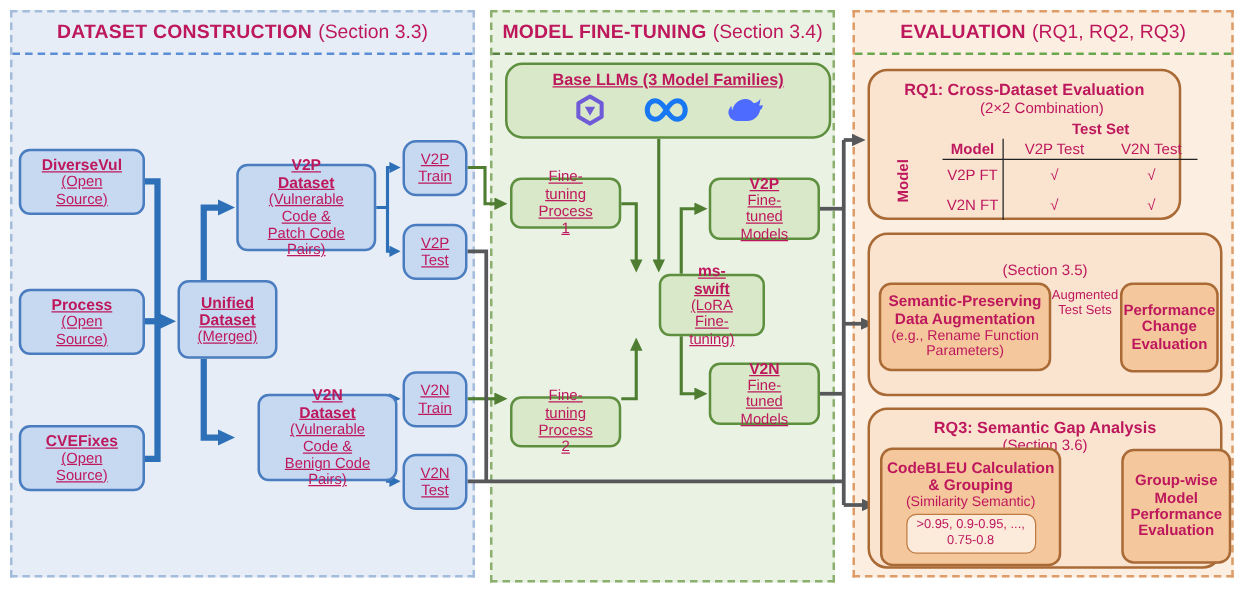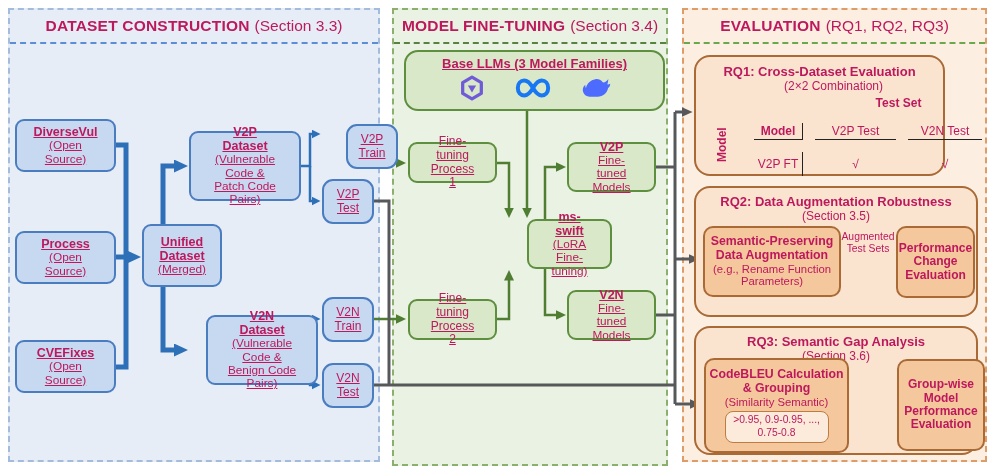--- a/index.html
+++ b/index.html
@@ -16,21 +16,21 @@
   .green{background:#d8e8c8;border:2px solid #5d8f3e;}
   .rq{position:absolute;box-sizing:border-box;background:#fae4d0;border:2px solid #a96a36;border-radius:16px;z-index:2;}
   .rq-title{position:absolute;left:0;right:0;text-align:center;font-weight:bold;font-size:13px;}
   .rq-sub{position:absolute;left:0;right:0;text-align:center;font-size:12px;}
   .oi{position:absolute;box-sizing:border-box;background:#f5c79c;border:2px solid #a96a36;border-radius:10px;display:flex;flex-direction:column;align-items:center;justify-content:center;text-align:center;line-height:1.12;padding:2px;}
   .oi .b-name{font-size:12.3px;}
   .oi .b-sub{font-size:11.3px;}
   .intervals{box-sizing:border-box;width:104px;margin-top:3px;background:#fcebdb;border:1.5px solid #bf7b42;border-radius:8px;font-size:10.3px;line-height:1.25;padding:2px 3px;}
   .icon-row{display:flex;gap:30px;margin-top:3px;align-items:center;}
   
-  .tbl{position:absolute;display:grid;grid-template-columns:49px 81px 74px;font-size:12px;z-index:2;gap:12px;}
+  .tbl{position:absolute;display:grid;grid-template-columns:49px 81px 74px;font-size:12px;z-index:2;}
   .tc{display:flex;align-items:center;justify-content:center;height:100%;box-sizing:border-box;}
   .tc.hb{border-bottom:1.5px solid #222;}
   .tc.vr{border-right:1.5px solid #222;}
   .tc.bold{font-weight:bold;}
   .row-h{height:17px;} .row-b{height:24px;}
   .rot{position:absolute;font-weight:bold;font-size:12px;transform:rotate(-90deg);transform-origin:center;white-space:nowrap;z-index:2;}
   .arrow-label{position:absolute;font-size:10.4px;line-height:1.15;text-align:center;z-index:2;}
 </style>
 </head>
 <body>
@@ -125,42 +125,42 @@
     <span class="b-sub">(Merged)</span>
   </div>
   <div class="box blue" style="left:189px;top:131px;width:112px;height:70px;">
     <span class="b-name">V2P Dataset</span>
     <span class="b-sub">(Vulnerable Code &amp; Patch Code Pairs)</span>
   </div>
   <div class="box blue" style="left:206px;top:315px;width:112px;height:70px;align-items:center;">
     <span class="b-name">V2N Dataset</span>
     <span class="b-sub">(Vulnerable Code &amp; Benign Code Pairs)</span>
   </div>
-  <div class="box blue split" style="left:322px;top:124px;width:52px;height:45px;margin-left:24px;">V2P Train</div>
+  <div class="box blue split" style="left:322px;top:112px;width:52px;height:45px;">V2P Train</div>
   <div class="box blue split" style="left:322px;top:179px;width:52px;height:45px;">V2P Test</div>
   <div class="box blue split" style="left:322px;top:297px;width:52px;height:45px;">V2N Train</div>
   <div class="box blue split" style="left:322px;top:363px;width:52px;height:45px;">V2N Test</div>
 
   <div class="box green" style="left:404px;top:50px;width:261px;height:61px;border-radius:14px;justify-content:flex-start;padding-top:5px;">
     <span class="b-name" style="font-size:13px;">Base LLMs (3 Model Families)</span>
     <div class="icon-row">
       <svg width="26" height="26" viewBox="0 0 24 24">
         <path d="M12 2 L20.6 7 V17 L12 22 L3.4 17 V7 Z" fill="none" stroke="#6f5bd8" stroke-width="3" stroke-linejoin="round"></path>
         <path d="M8.2 9.6 H15.8 L12 16.2 Z" fill="#6f5bd8"></path>
       </svg>
       <svg width="36" height="24" viewBox="0 0 28 18">
         <path d="M2.2 9 C2.2 5.6 4.4 3.2 7.2 3.2 C10.6 3.2 12.6 6.6 14 9 C15.4 11.4 17.4 14.8 20.8 14.8 C23.6 14.8 25.8 12.4 25.8 9 C25.8 5.6 23.6 3.2 20.8 3.2 C17.4 3.2 15.4 6.6 14 9 C12.6 11.4 10.6 14.8 7.2 14.8 C4.4 14.8 2.2 12.4 2.2 9 Z" fill="none" stroke="#1877f2" stroke-width="3.1" stroke-linecap="round"></path>
       </svg>
       <svg width="30" height="24" viewBox="0 0 28 22">
         <path d="M25.5 2.6 c-1.8 2.6 -3.4 3.4 -5.2 3.1 C18.6 3.4 16 2.4 13.4 2.8 C9 3.4 5.4 6.8 4.6 11.2 c-.5 -.9 -.7 -2 -.6 -3.2 c-2 1.6 -2.9 4.3 -2 6.8 c.9 2.6 3.3 4.4 6.1 4.4 h7.4 c4.9 0 9 -3.5 9.8 -8.2 c1.3 -.7 2 -2.2 1.9 -4 c-.9 .6 -1.8 .8 -2.7 .6 c.6 -1.3 .9 -2.9 1 -5 z" fill="#4d6bfe"></path>
       </svg>
     </div>
   </div>
   <div class="box green" style="left:408px;top:142px;width:89px;height:41px;font-size:12px;">Fine-tuning Process 1</div>
-  <div class="box green" style="left:408px;top:299px;width:89px;height:41px;font-size:12px;">Fine-tuning Process 2</div>
+  <div class="box green" style="left:408px;top:317px;width:89px;height:41px;font-size:12px;">Fine-tuning Process 2</div>
   <div class="box green" style="left:483px;top:219px;width:85px;height:50px;margin-left:44px;">
     <span class="b-name">ms-swift</span>
     <span class="b-sub">(LoRA Fine-tuning)</span>
   </div>
   <div class="box green" style="left:567px;top:142px;width:89px;height:50px;">
     <span class="b-name">V2P</span>
     <span class="b-sub">Fine-tuned Models</span>
   </div>
   <div class="box green" style="left:567px;top:290px;width:89px;height:50px;">
     <span class="b-name">V2N</span>
@@ -180,21 +180,20 @@
       <div class="tc row-b vr">V2P FT</div>
       <div class="tc row-b">√</div>
       <div class="tc row-b">√</div>
       <div class="tc row-b vr">V2N FT</div>
       <div class="tc row-b">√</div>
       <div class="tc row-b">√</div>
     </div>
   </div>
 
   <div class="rq" style="left:694px;top:186px;width:284px;height:131px;">
-    <div class="rq-title" style="top:6px;">RQ2: Data Augmentation Robustness</div>
     <div class="rq-sub" style="top:21px;">(Section 3.5)</div>
     <div class="oi" style="left:7px;top:38px;width:138px;height:71px;">
       <span class="b-name">Semantic-Preserving Data Augmentation</span>
       <span class="b-sub">(e.g., Rename Function Parameters)</span>
     </div>
     <div class="oi" style="left:200px;top:38px;width:79px;height:72px;">
       <span class="b-name" style="font-size:12px;">Performance Change Evaluation</span>
     </div>
   </div>
   <div class="arrow-label" style="left:840px;top:231px;width:56px;">Augmented Test Sets</div>

